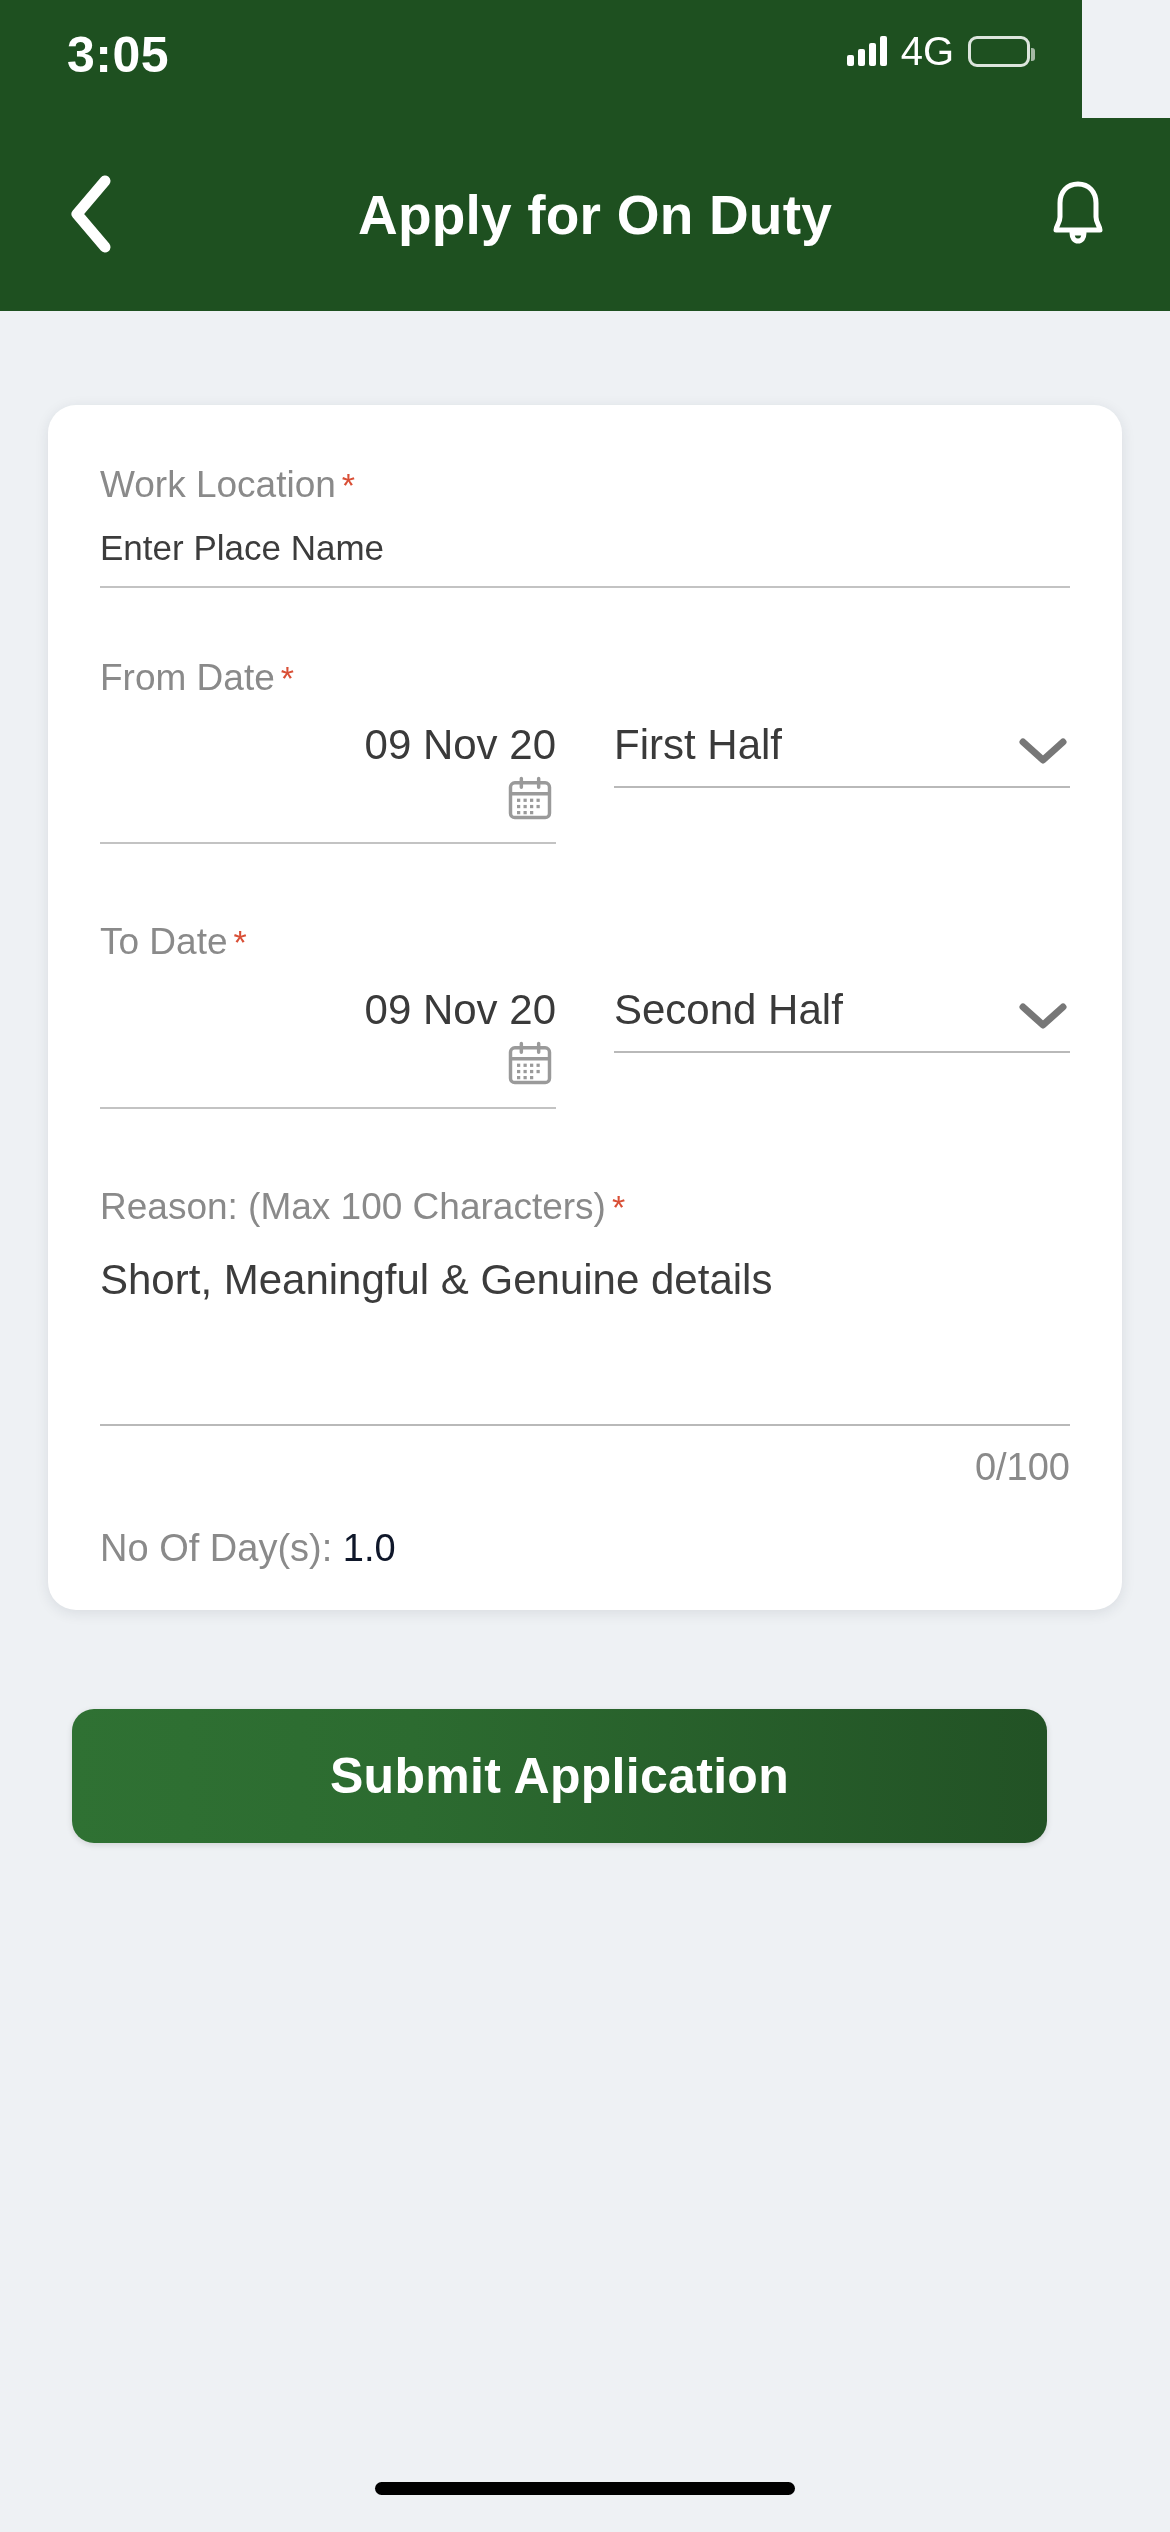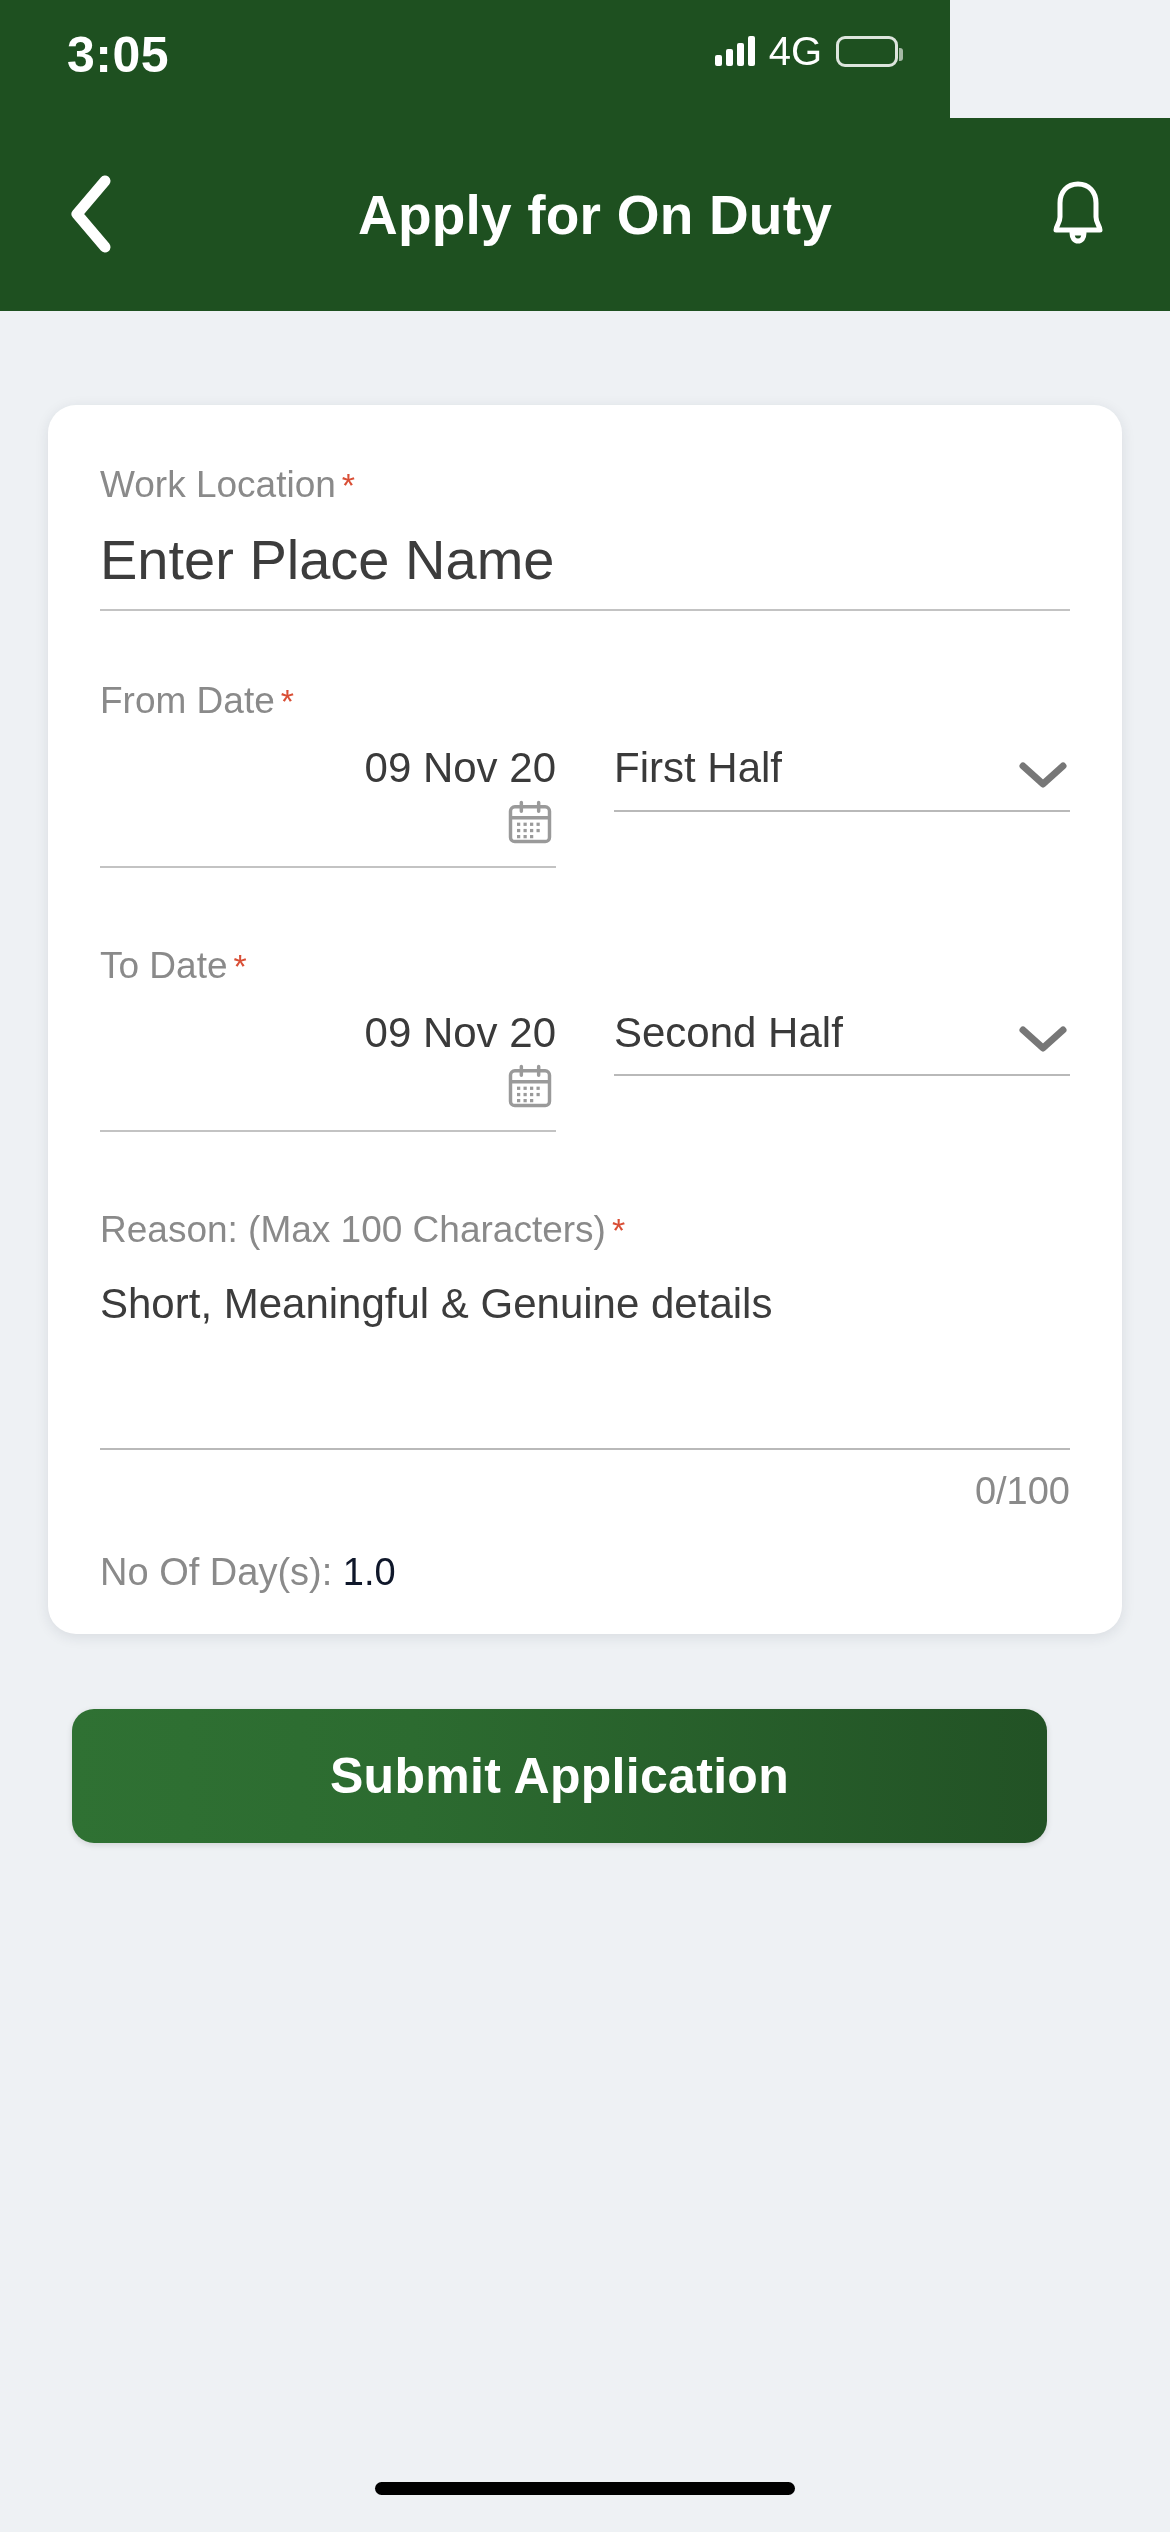--- a/index.html
+++ b/index.html
@@ -6,21 +6,21 @@
   html, body {
     width:1170px; height:2532px;
     background:#eef1f4;
     font-family:"Liberation Sans", sans-serif;
     overflow:hidden;
   }
   .phone { position:relative; width:1170px; height:2532px; background:#eef1f4; }
 
   
   .statusbar {
-    position:absolute; top:0; left:0; width:950px; height:118px;
+    position:absolute; top:0; left:0; width:1082px; height:118px;
     background:#1e5020;
   }
   .status-time {
     position:absolute; left:67px; top:26px;
     color:#ffffff; font-size:50px; font-weight:600;
     letter-spacing:0.5px;
   }
   .status-right {
     position:absolute; right:52px; top:28px;
     display:flex; align-items:center; gap:14px; height:46px;
@@ -74,21 +74,21 @@
   .field { margin-bottom:0; }
   .flabel {
     color:#8a8a8a; font-size:37px; font-weight:400; line-height:1.2;
   }
   .req { color:#d94f36; font-size:34px; margin-left:6px; }
 
   .line-input {
     margin-top:22px;
     border-bottom:2px solid #c3c3c3;
     padding-bottom:18px;
-    color:#3a3a3a; font-size:56px; line-height:1.1;
+    color:#3a3a3a; font-size:35px; line-height:1.1;
     cursor:text;
   }
   .line-input.placeholder { color:#3c3c3c; }
 
   .row { display:flex; gap:58px; margin-top:0; }
   .row .col { flex:1 1 0; min-width:0; }
 
   .date-field {
     margin-top:22px;
     display:flex; align-items:flex-end; justify-content:space-between;

